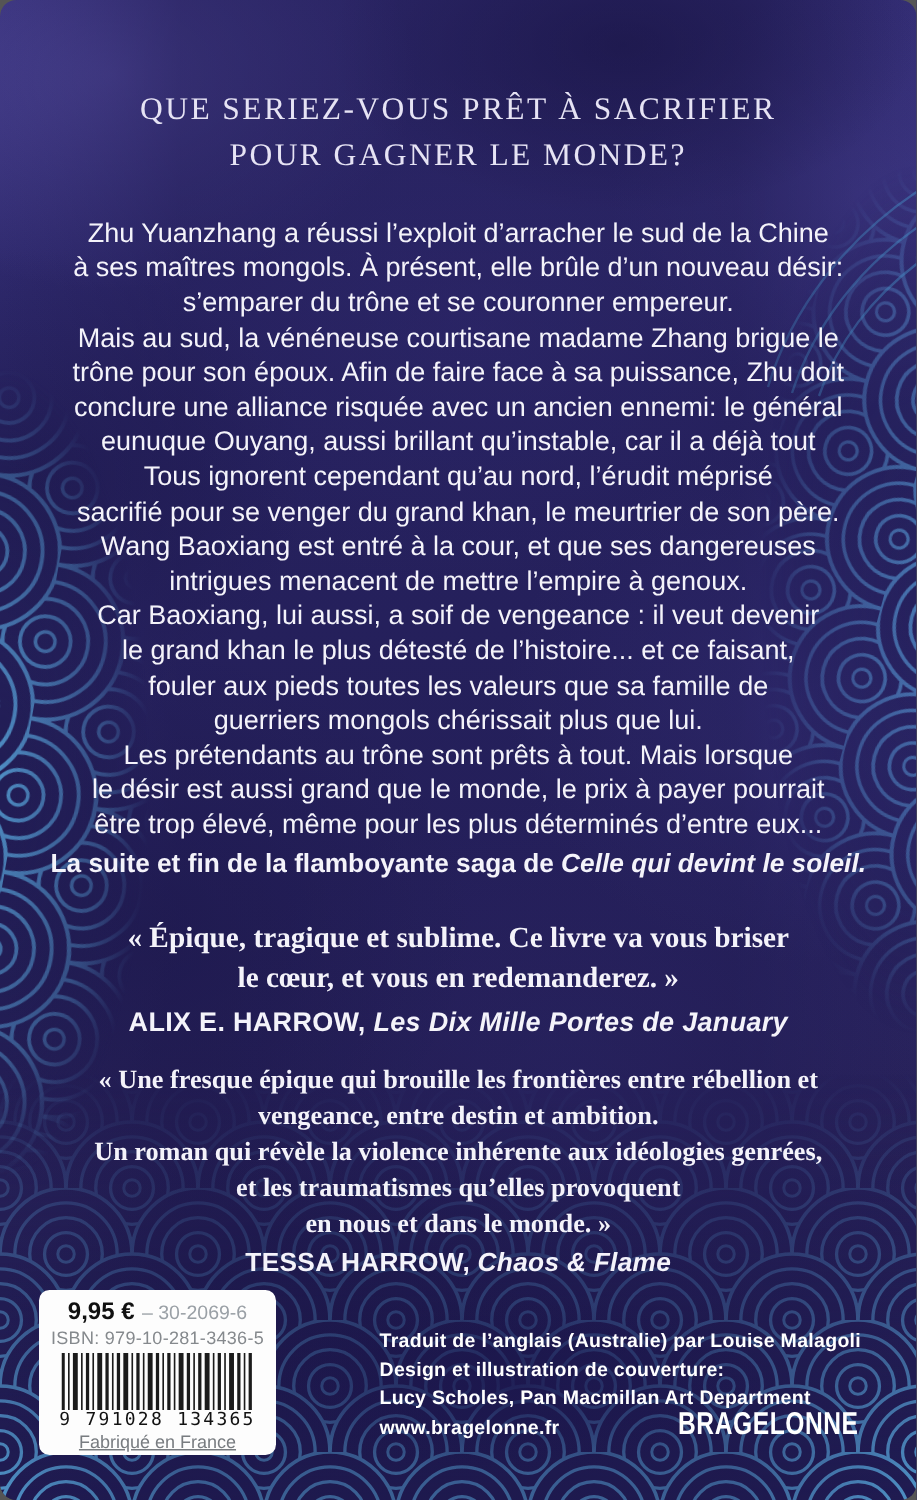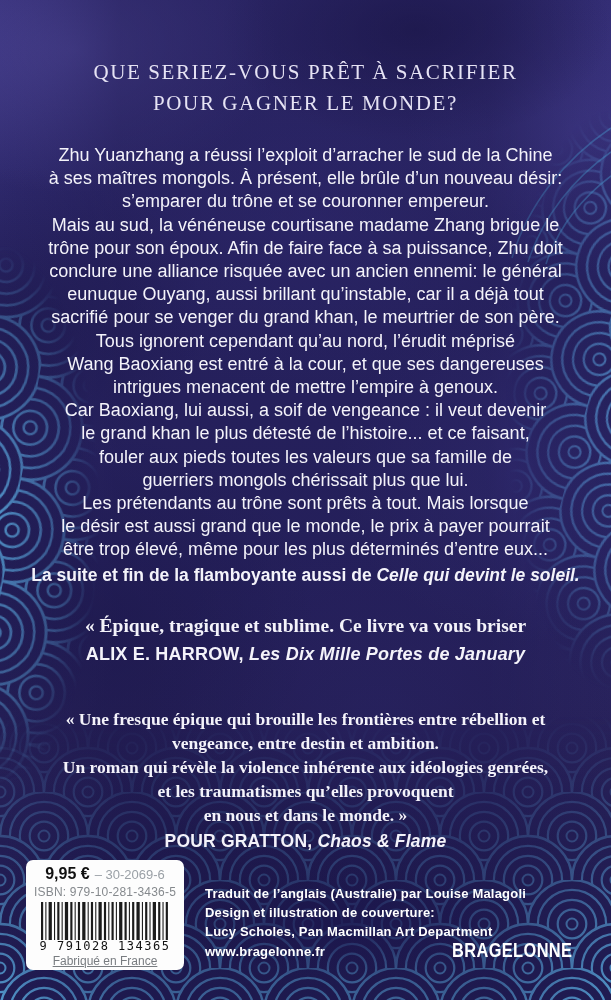--- a/index.html
+++ b/index.html
@@ -11,20 +11,21 @@
       radial-gradient(ellipse 300px 210px at 12% 5%, rgba(99,90,178,.45), transparent 68%),
       radial-gradient(ellipse 280px 160px at 68% 3%, rgba(18,14,56,.55), transparent 70%),
       radial-gradient(ellipse 240px 200px at 94% 13%, rgba(80,72,160,.35), transparent 70%),
       radial-gradient(ellipse 260px 220px at 4% 32%, rgba(22,18,62,.45), transparent 70%),
       radial-gradient(ellipse 320px 240px at 52% 22%, rgba(66,58,146,.28), transparent 72%),
       radial-gradient(ellipse 280px 240px at 88% 47%, rgba(76,68,162,.30), transparent 72%),
       radial-gradient(ellipse 300px 260px at 16% 62%, rgba(24,20,68,.42), transparent 72%),
       radial-gradient(ellipse 340px 260px at 62% 72%, rgba(66,58,150,.22), transparent 72%),
       radial-gradient(ellipse 360px 240px at 42% 92%, rgba(16,12,50,.5), transparent 74%),
       linear-gradient(180deg,#332d74 0%,#2c2769 28%,#2a2564 55%,#272158 76%,#211c50 100%);
+    border-radius: 11px;
   }
   .waves{position:absolute;left:0;top:0;width:611px;height:1000px;}
   .damp{position:absolute;left:0;top:0;right:0;bottom:0;pointer-events:none;
     background:
       radial-gradient(ellipse 250px 85px at 340px 922px, rgba(28,23,78,.82), transparent 70%),
       linear-gradient(90deg, rgba(28,23,75,0) 0px, rgba(28,23,75,.40) 120px, rgba(28,23,75,.40) 490px, rgba(28,23,75,0) 611px);
   }
   .headline{position:absolute;top:57px;left:0;right:0;margin:0;text-align:center;
     font-family:"Liberation Serif",serif;font-weight:400;font-size:21px;line-height:31px;
     letter-spacing:1.6px;color:#e6e3f4;}
@@ -49,21 +50,21 @@
   .price-row{font-size:14px;line-height:18px;}
   .price{font-weight:700;color:#111;font-size:16px;}
   .code{color:#9aa0a6;font-size:13px;margin-left:5px;}
   .isbn{font-size:12px;color:#85898d;margin-top:1px;letter-spacing:.2px;}
   .barcode{display:block;margin:3px auto 0 auto;width:128px;height:38px;}
   .bc-digits{font-family:"DejaVu Sans Mono",monospace;font-size:12px;color:#111;
     letter-spacing:1.5px;margin-top:-1px;white-space:nowrap;}
   .made-in{font-size:12px;color:#787c80;margin-top:1px;text-decoration:underline;}
   .credits{position:absolute;left:205px;top:884px;font-size:13px;font-weight:700;
     line-height:19.2px;color:#fff;letter-spacing:.2px;}
-  .credits div{white-space:nowrap;}
+  .credits div{white-space:nowrap;margin-left:48px;}
   .publisher-logo{position:absolute;left:452px;top:938px;font-size:21px;font-weight:700;
     letter-spacing:.5px;color:#fff;transform:scaleX(.78);transform-origin:left center;
     white-space:nowrap;font-family:"Liberation Sans",sans-serif;}
 </style>
 </head>
 <body>
 
 <div class="cover">
 
   <svg class="waves" viewBox="0 0 611 1000" xmlns="http://www.w3.org/2000/svg">
@@ -141,51 +142,52 @@
   </h1>
 
   <div class="synopsis">
     <div>Zhu Yuanzhang a réussi l’exploit d’arracher le sud de la Chine</div>
     <div>à ses maîtres mongols. À présent, elle brûle d’un nouveau désir:</div>
     <div>s’emparer du trône et se couronner empereur.</div>
     <div>Mais au sud, la vénéneuse courtisane madame Zhang brigue le</div>
     <div>trône pour son époux. Afin de faire face à sa puissance, Zhu doit</div>
     <div>conclure une alliance risquée avec un ancien ennemi: le général</div>
     <div>eunuque Ouyang, aussi brillant qu’instable, car il a déjà tout</div>
+    <div>Tous ignorent cependant qu’au nord, l’érudit méprisé</div>
     <div>sacrifié pour se venger du grand khan, le meurtrier de son père.</div>
-    <div>Tous ignorent cependant qu’au nord, l’érudit méprisé</div>
     <div>Wang Baoxiang est entré à la cour, et que ses dangereuses</div>
     <div>intrigues menacent de mettre l’empire à genoux.</div>
     <div>Car Baoxiang, lui aussi, a soif de vengeance : il veut devenir</div>
     <div>le grand khan le plus détesté de l’histoire... et ce faisant,</div>
     <div>fouler aux pieds toutes les valeurs que sa famille de</div>
     <div>guerriers mongols chérissait plus que lui.</div>
     <div>Les prétendants au trône sont prêts à tout. Mais lorsque</div>
     <div>le désir est aussi grand que le monde, le prix à payer pourrait</div>
     <div>être trop élevé, même pour les plus déterminés d’entre eux...</div>
   </div>
 
-  <p class="tagline"><span class="b">La suite et fin de la flamboyante aussi de </span><span class="bi">Celle qui devint le soleil.</span></p>
+  <p class="tagline"><span class="b">La suite et fin de la flamboyante saga de </span><span class="bi">Celle qui devint le soleil.</span></p>
 
   <div class="quote q1">
     <div class="qline">« Épique, tragique et sublime. Ce livre va vous briser</div>
+    <div class="qline">le cœur, et vous en redemanderez. »</div>
     <div class="attrib">
       <span class="name">ALIX E. HARROW,</span>
       <span class="work">Les Dix Mille Portes de January</span>
     </div>
   </div>
 
   <div class="quote q2">
     <div class="qline">« Une fresque épique qui brouille les frontières entre rébellion et</div>
     <div class="qline">vengeance, entre destin et ambition.</div>
     <div class="qline">Un roman qui révèle la violence inhérente aux idéologies genrées,</div>
     <div class="qline">et les traumatismes qu’elles provoquent</div>
     <div class="qline">en nous et dans le monde. »</div>
     <div class="attrib">
-      <span class="name">POUR GRATTON,</span>
+      <span class="name">TESSA HARROW,</span>
       <span class="work">Chaos &amp; Flame</span>
     </div>
   </div>
 
   <div class="price-box">
     <div class="price-row">
       <span class="price">9,95 €</span><span class="code">– 30-2069-6</span>
     </div>
     <div class="isbn">ISBN: 979-10-281-3436-5</div>
     <svg class="barcode" viewBox="0 0 118 40" preserveAspectRatio="none" xmlns="http://www.w3.org/2000/svg">

